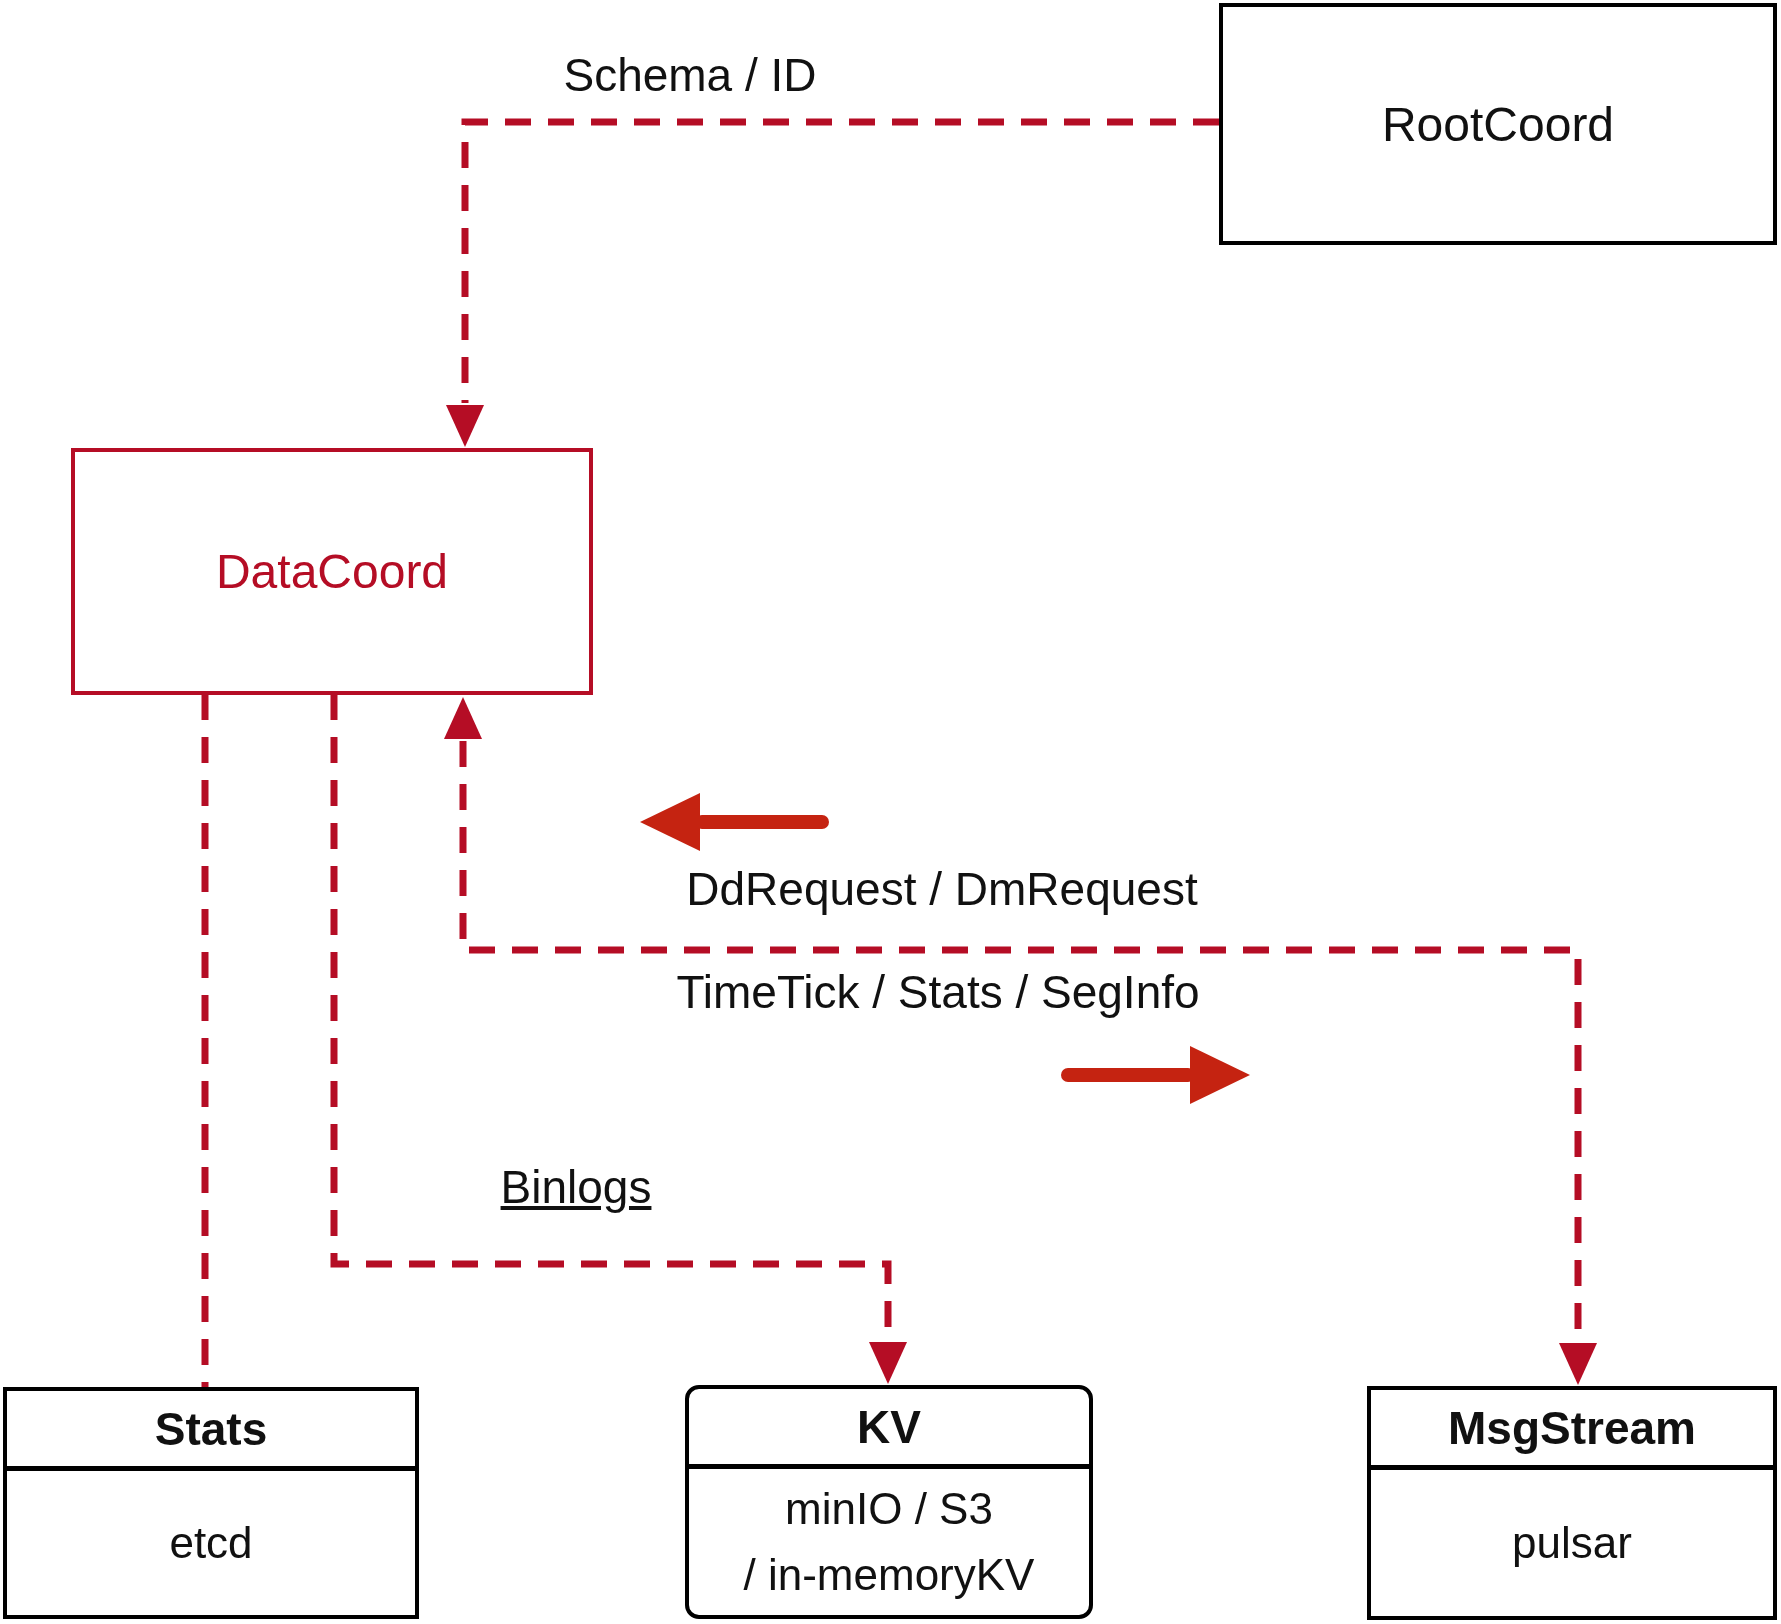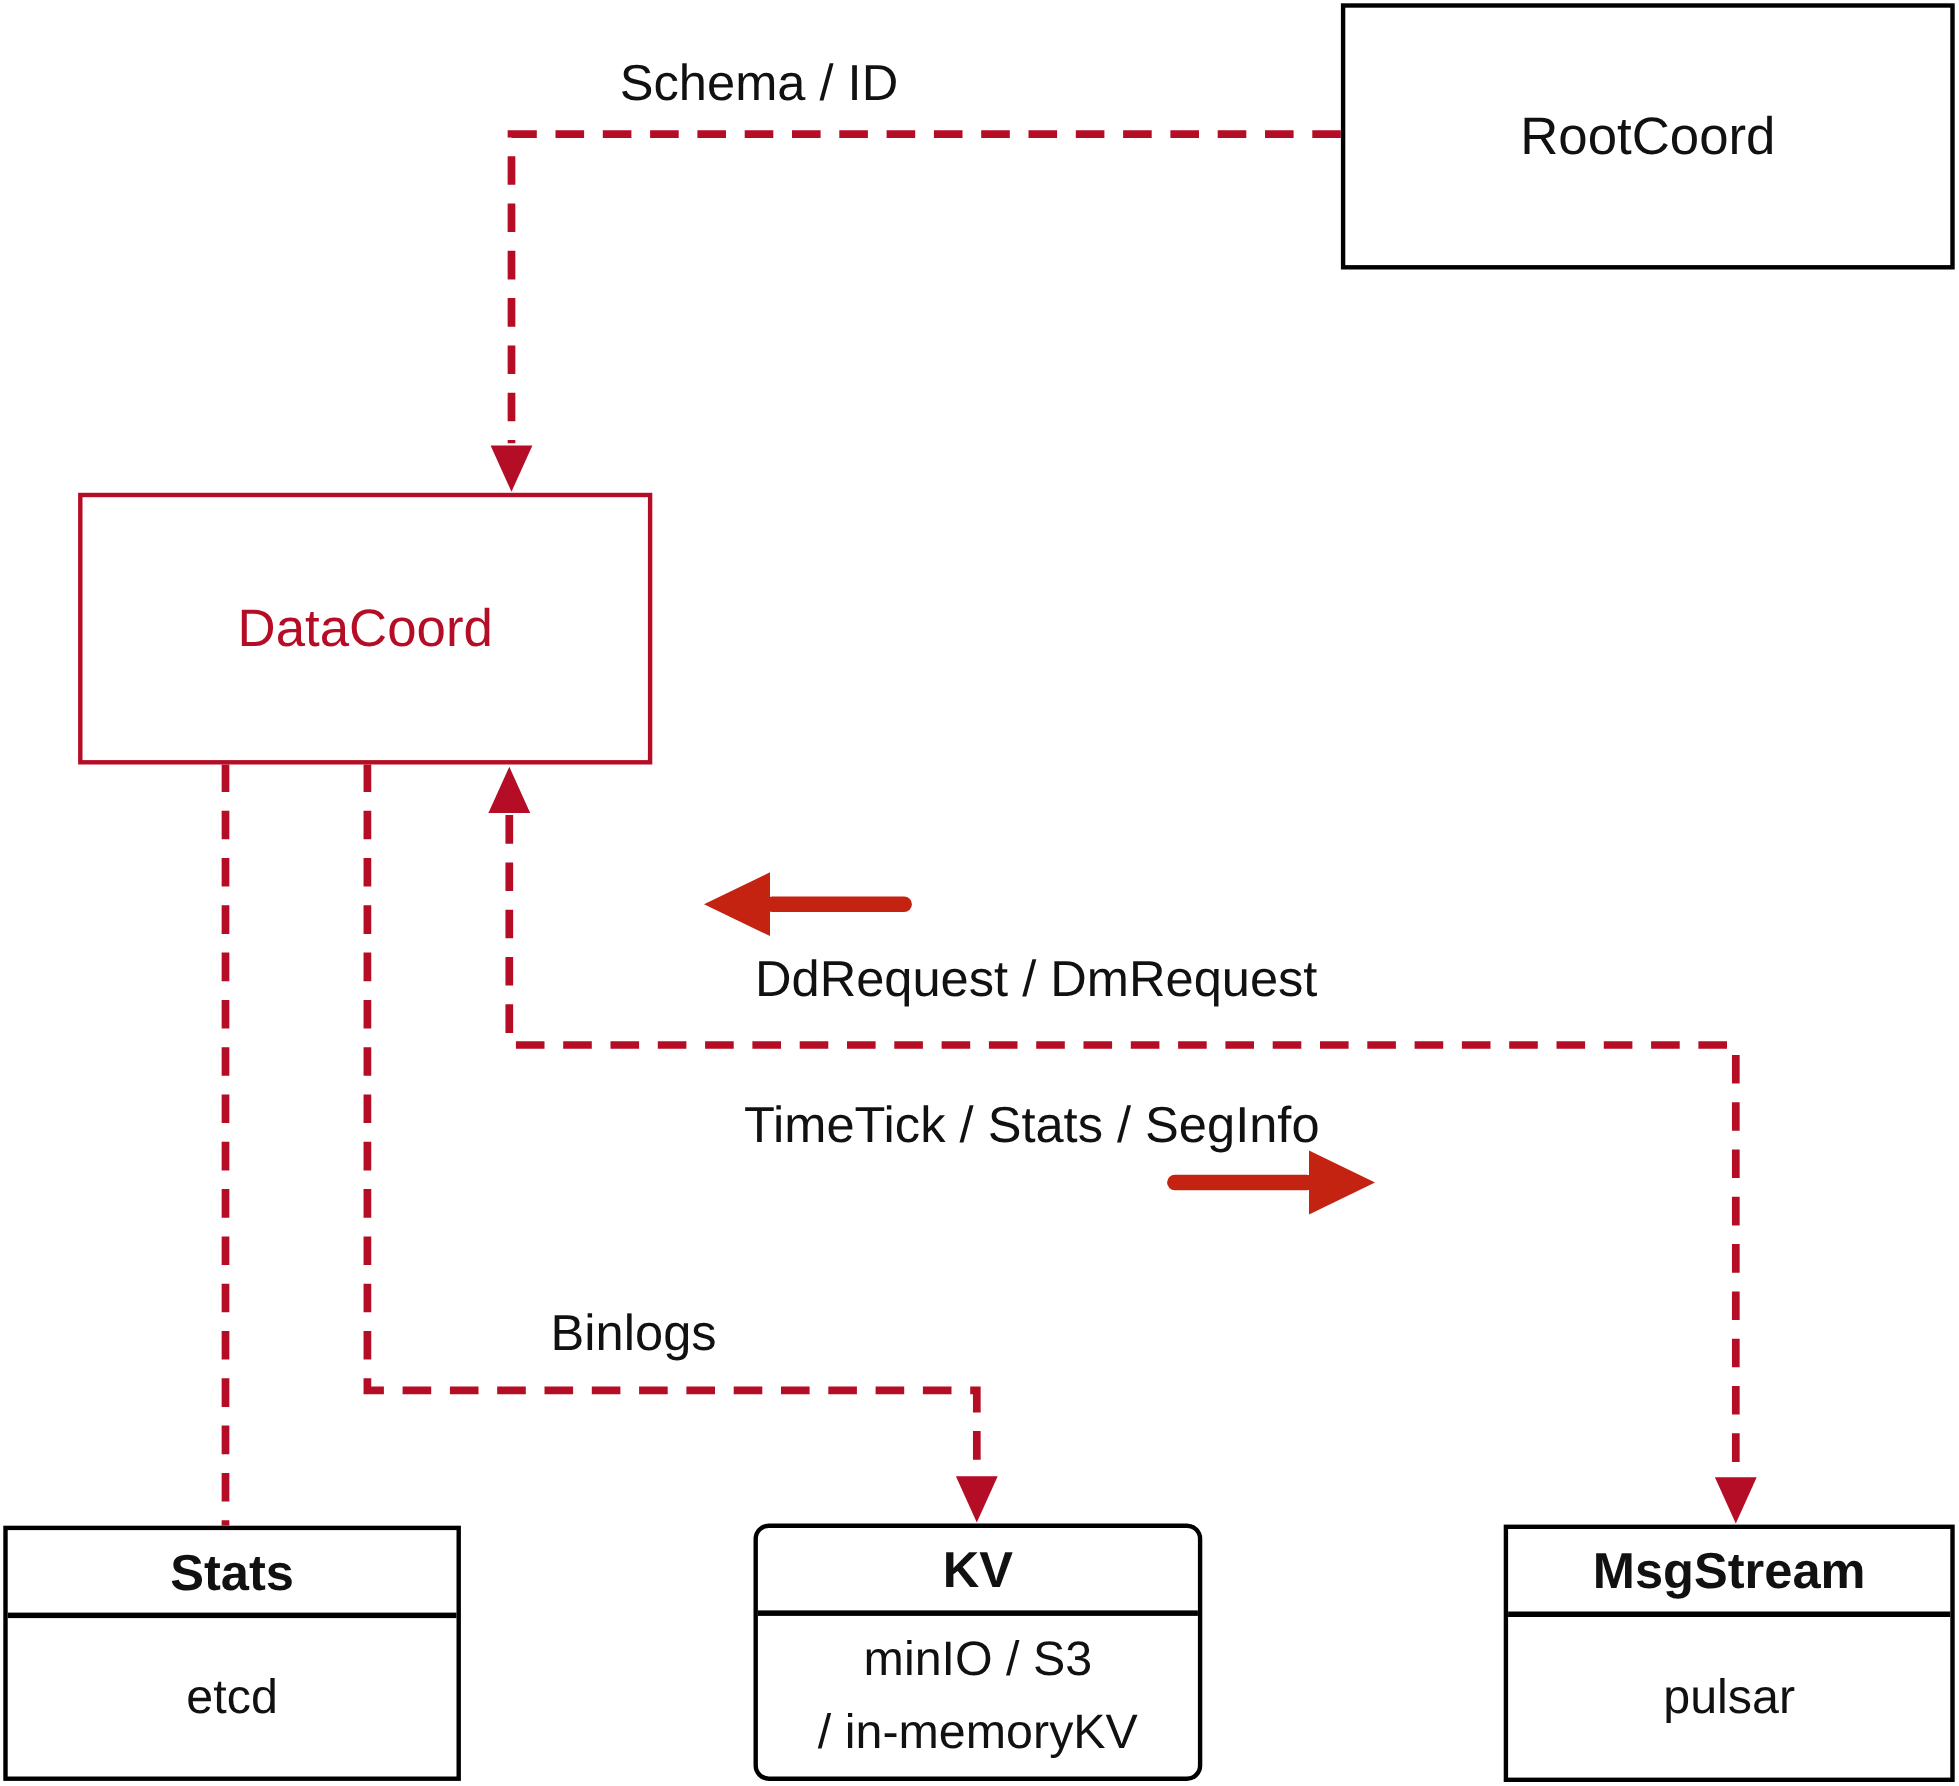--- a/index.html
+++ b/index.html
@@ -102,17 +102,17 @@
     <div class="table-header">MsgStream</div>
     <div class="table-body">
       <span>pulsar</span>
     </div>
   </div>
 
   <div class="edge-label" style="left:690px;top:48px;">Schema / ID</div>
 
   <div class="edge-label" style="left:942px;top:862px;">DdRequest / DmRequest</div>
 
-  <div class="edge-label" style="left:938px;top:965px;margin-top:30px;">TimeTick / Stats / SegInfo</div>
+  <div class="edge-label" style="left:938px;top:965px;">TimeTick / Stats / SegInfo</div>
 
-  <div class="edge-label" style="left:576px;top:1184px;">Binlogs</div>
+  <div class="edge-label" style="left:576px;top:1160px;text-decoration:underline;">Binlogs</div>
 
 </div>
 
 </body></html>

